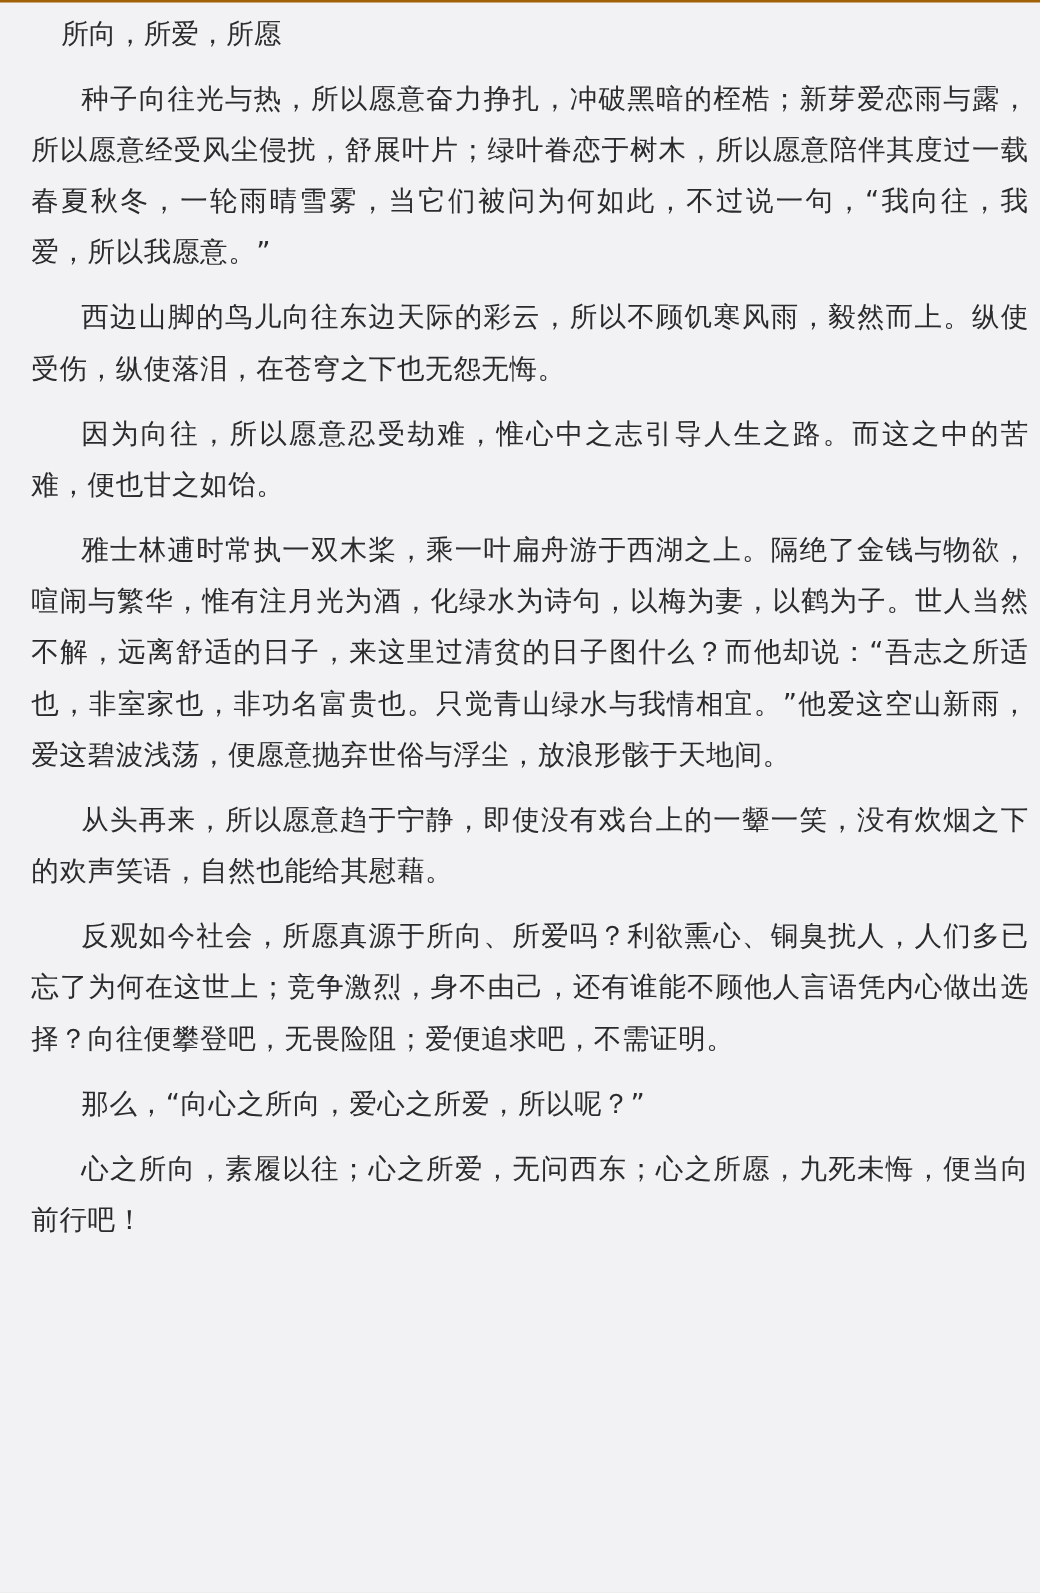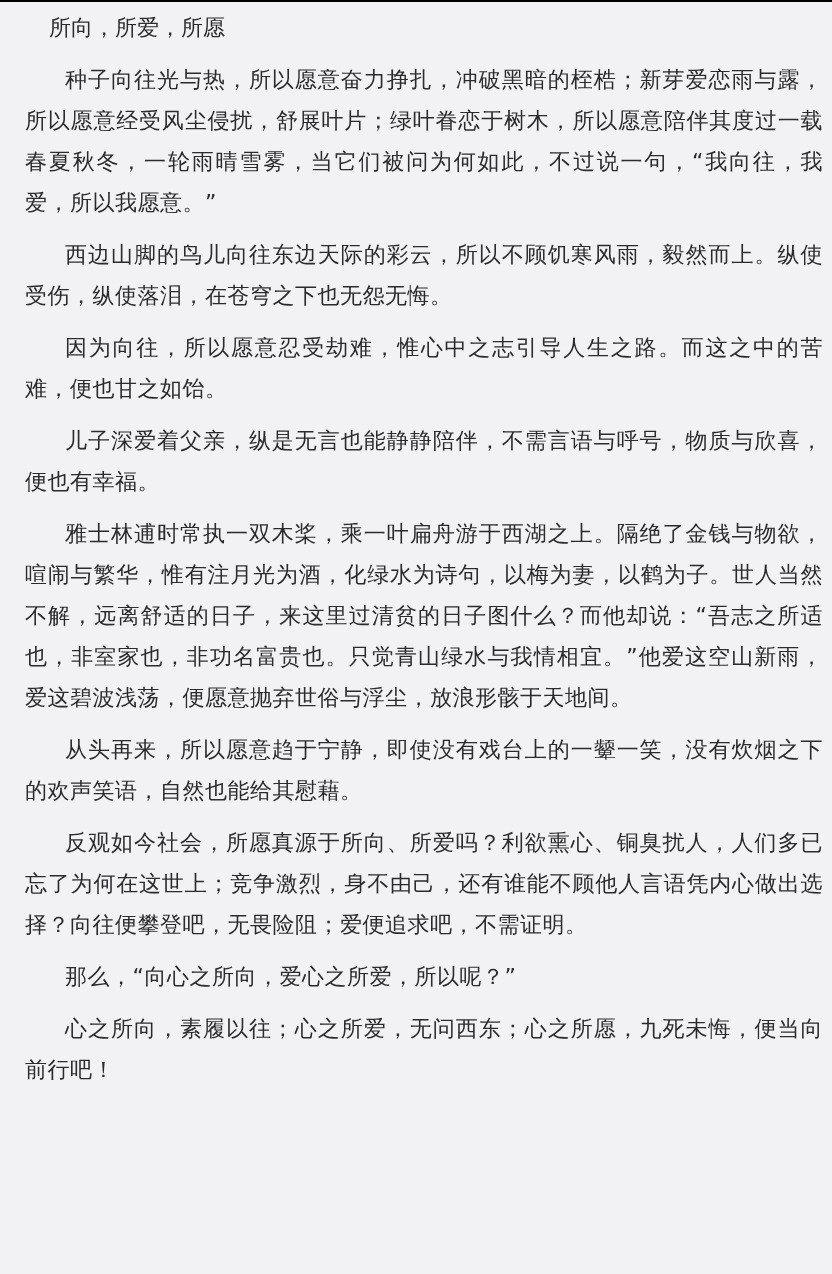--- a/index.html
+++ b/index.html
@@ -7,21 +7,21 @@
     padding: 0;
     background: #e9e9ec;
   }
   .page {
     position: relative;
     width: 832px;
     height: 1274px;
     margin: 0 auto;
     box-sizing: border-box;
     background: #f2f1f3;
-    border-top: 2px solid #000000;
+    border-top: 2px solid #a16207;
     padding: 5px 9px 0 9px;
     overflow: hidden;
     font-family: "DejaVu Sans", sans-serif;
     color: #2b2b2e;
     font-size: 22px;
     line-height: 41px;
     -webkit-font-smoothing: antialiased;
   }
   .essay-title {
     margin: 0;
@@ -41,20 +41,19 @@
 </style>
 </head>
 <body>
 
 <div class="page">
   <p class="essay-title">所向，所爱，所愿</p>
   <div>
       <p class="para">种子向往光与热，所以愿意奋力挣扎，冲破黑暗的桎梏；新芽爱恋雨与露，所以愿意经受风尘侵扰，舒展叶片；绿叶眷恋于树木，所以愿意陪伴其度过一载春夏秋冬，一轮雨晴雪雾，当它们被问为何如此，不过说一句，“我向往，我爱，所以我愿意。”</p>
       <p class="para">西边山脚的鸟儿向往东边天际的彩云，所以不顾饥寒风雨，毅然而上。纵使受伤，纵使落泪，在苍穹之下也无怨无悔。</p>
       <p class="para">因为向往，所以愿意忍受劫难，惟心中之志引导人生之路。而这之中的苦难，便也甘之如饴。</p>
-      <p class="para">儿子深爱着父亲，纵是无言也能静静陪伴，不需言语与呼号，物质与欣喜，便也有幸福。</p>
       <p class="para">雅士林逋时常执一双木桨，乘一叶扁舟游于西湖之上。隔绝了金钱与物欲，喧闹与繁华，惟有注月光为酒，化绿水为诗句，以梅为妻，以鹤为子。世人当然不解，远离舒适的日子，来这里过清贫的日子图什么？而他却说：“吾志之所适也，非室家也，非功名富贵也。只觉青山绿水与我情相宜。”他爱这空山新雨，爱这碧波浅荡，便愿意抛弃世俗与浮尘，放浪形骸于天地间。</p>
       <p class="para">从头再来，所以愿意趋于宁静，即使没有戏台上的一颦一笑，没有炊烟之下的欢声笑语，自然也能给其慰藉。</p>
       <p class="para">反观如今社会，所愿真源于所向、所爱吗？利欲熏心、铜臭扰人，人们多已忘了为何在这世上；竞争激烈，身不由己，还有谁能不顾他人言语凭内心做出选择？向往便攀登吧，无畏险阻；爱便追求吧，不需证明。</p>
       <p class="para">那么，“向心之所向，爱心之所爱，所以呢？”</p>
       <p class="para">心之所向，素履以往；心之所爱，无问西东；心之所愿，九死未悔，便当向前行吧！</p>
     </div>
 </div>
 
 </body></html>

